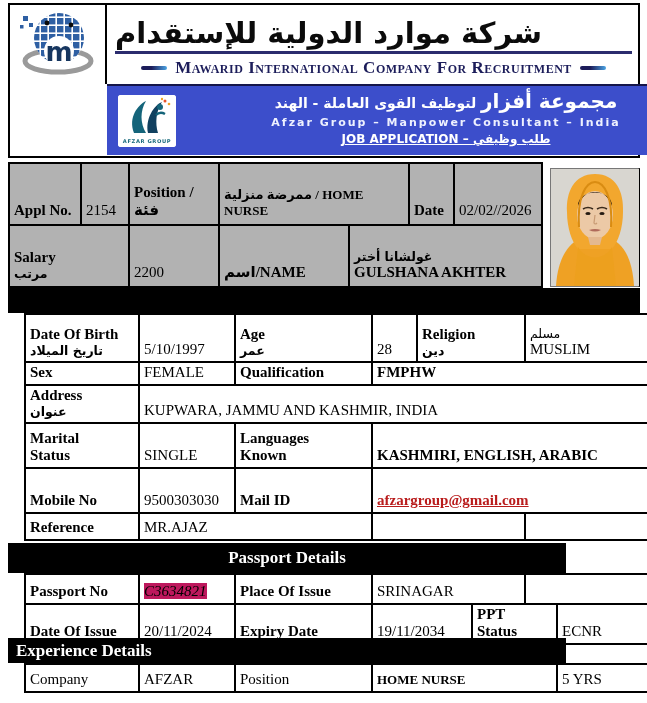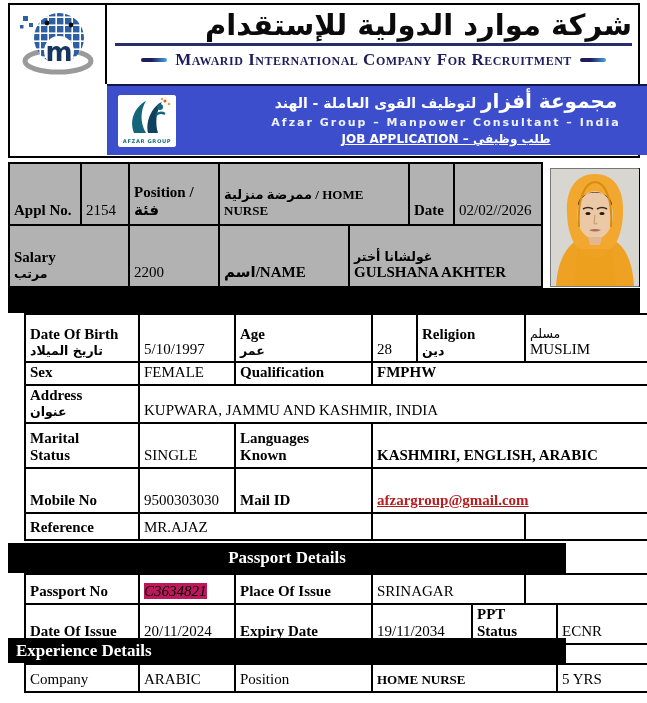--- a/index.html
+++ b/index.html
@@ -10,21 +10,21 @@
     color:#000;
   }
   .page { position:relative; width:647px; height:703px; background:#fff; overflow:hidden; }
 
   
   .header-box { position:absolute; left:8px; top:3px; width:632px; height:155px;
                 border:2px solid #000; background:#fff; }
   .header-top { display:flex; height:79px; }
   .logo-cell { width:97px; border-right:2px solid #000;
                display:flex; align-items:center; justify-content:center; }
-  .title-cell { flex:1; padding:3px 6px 0 8px; text-align:right; }
+  .title-cell { flex:1; padding:11px 6px 0 8px; text-align:left; }
   .arabic-title { direction:rtl; font-family:"DejaVu Sans","Liberation Sans",sans-serif;
                   font-size:29px; font-weight:bold; line-height:1.2; color:#0b0b0b; }
   .title-rule { height:3px; background:#2b2c6e; margin-top:0; }
   .eng-title { margin-top:4px; display:flex; align-items:center; justify-content:center; gap:8px;
                font-variant:small-caps; font-weight:bold; font-size:17px;
                letter-spacing:0.5px; color:#1c1d5a; white-space:nowrap; }
   .dash { width:26px; height:4px; border-radius:2px; flex:0 0 auto;
           background:linear-gradient(90deg,#1c1d5a 40%,#4ba3e3); }
 
   .banner { position:absolute; left:97px; top:79px; width:604px; height:71px;
@@ -314,21 +314,21 @@
         <col style="width:137px">
         <col style="width:45px">
       <col style="width:55px">
         <col style="width:53px">
         <col style="width:32px">
         <col style="width:100px">
     </colgroup>
     <tbody>
         <tr style="height:28px">
       <td>Company</td>
-      <td>ARABIC</td>
+      <td>AFZAR</td>
       <td>Position</td>
       <td colspan="4" class="small-bold">HOME NURSE</td>
       <td>5 YRS</td>
     </tr>
   </tbody>
     </table>
 
 </div>
 
 </body></html>

